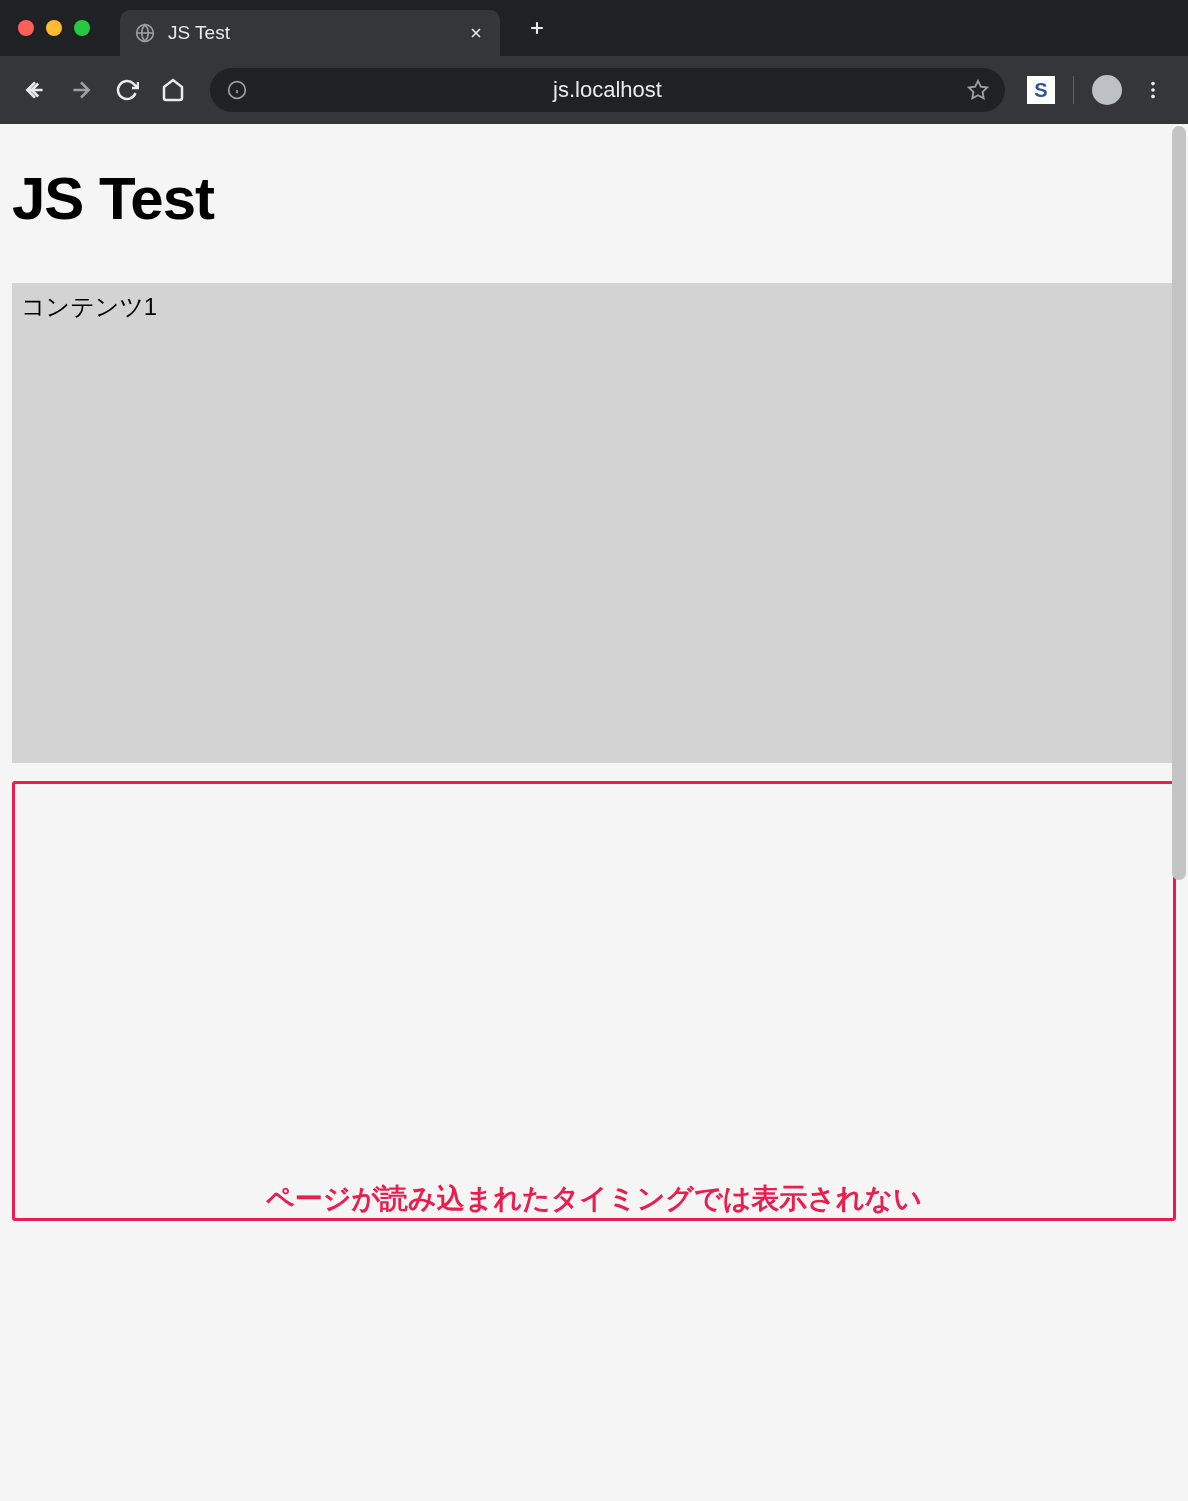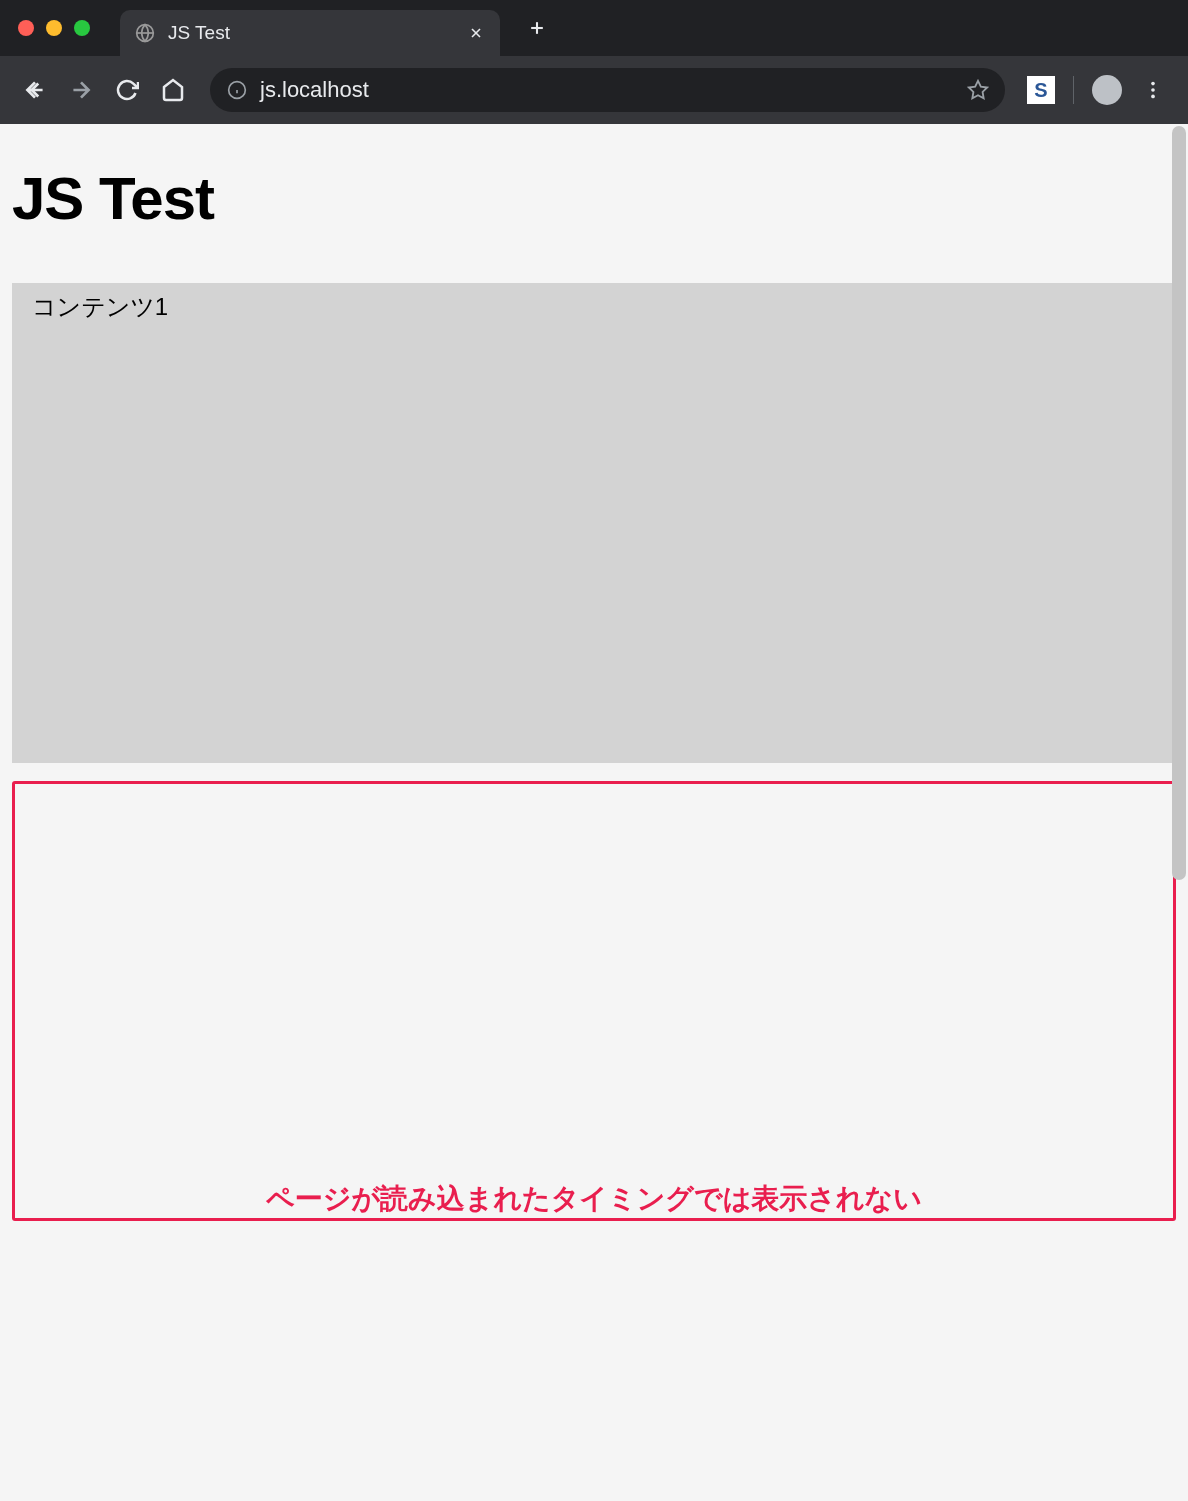--- a/index.html
+++ b/index.html
@@ -109,20 +109,21 @@
     .address-bar {
       flex: 1;
       background: #202124;
       border-radius: 26px;
       height: 44px;
       display: flex;
       align-items: center;
       padding: 0 16px;
       margin: 0 10px;
       gap: 12px;
+      text-align: center;
     }
     .info-icon {
       color: #9aa0a6;
       width: 22px;
       height: 22px;
       display: flex;
       align-items: center;
       justify-content: center;
     }
     .url-text {
@@ -179,21 +180,21 @@
     .page-heading {
       font-size: 60px;
       font-weight: 800;
       color: #000;
       margin: 28px 0 50px 0;
       letter-spacing: -1px;
     }
     .content-block-1 {
       background: #d3d3d3;
       height: 480px;
-      padding: 8px 20px;
+      padding: 8px 9px;
       font-size: 24px;
       color: #000;
       margin-bottom: 18px;
     }
     .content-block-2 {
       border: 3px solid #e91e4e;
       height: 440px;
       display: flex;
       align-items: flex-end;
       justify-content: center;

